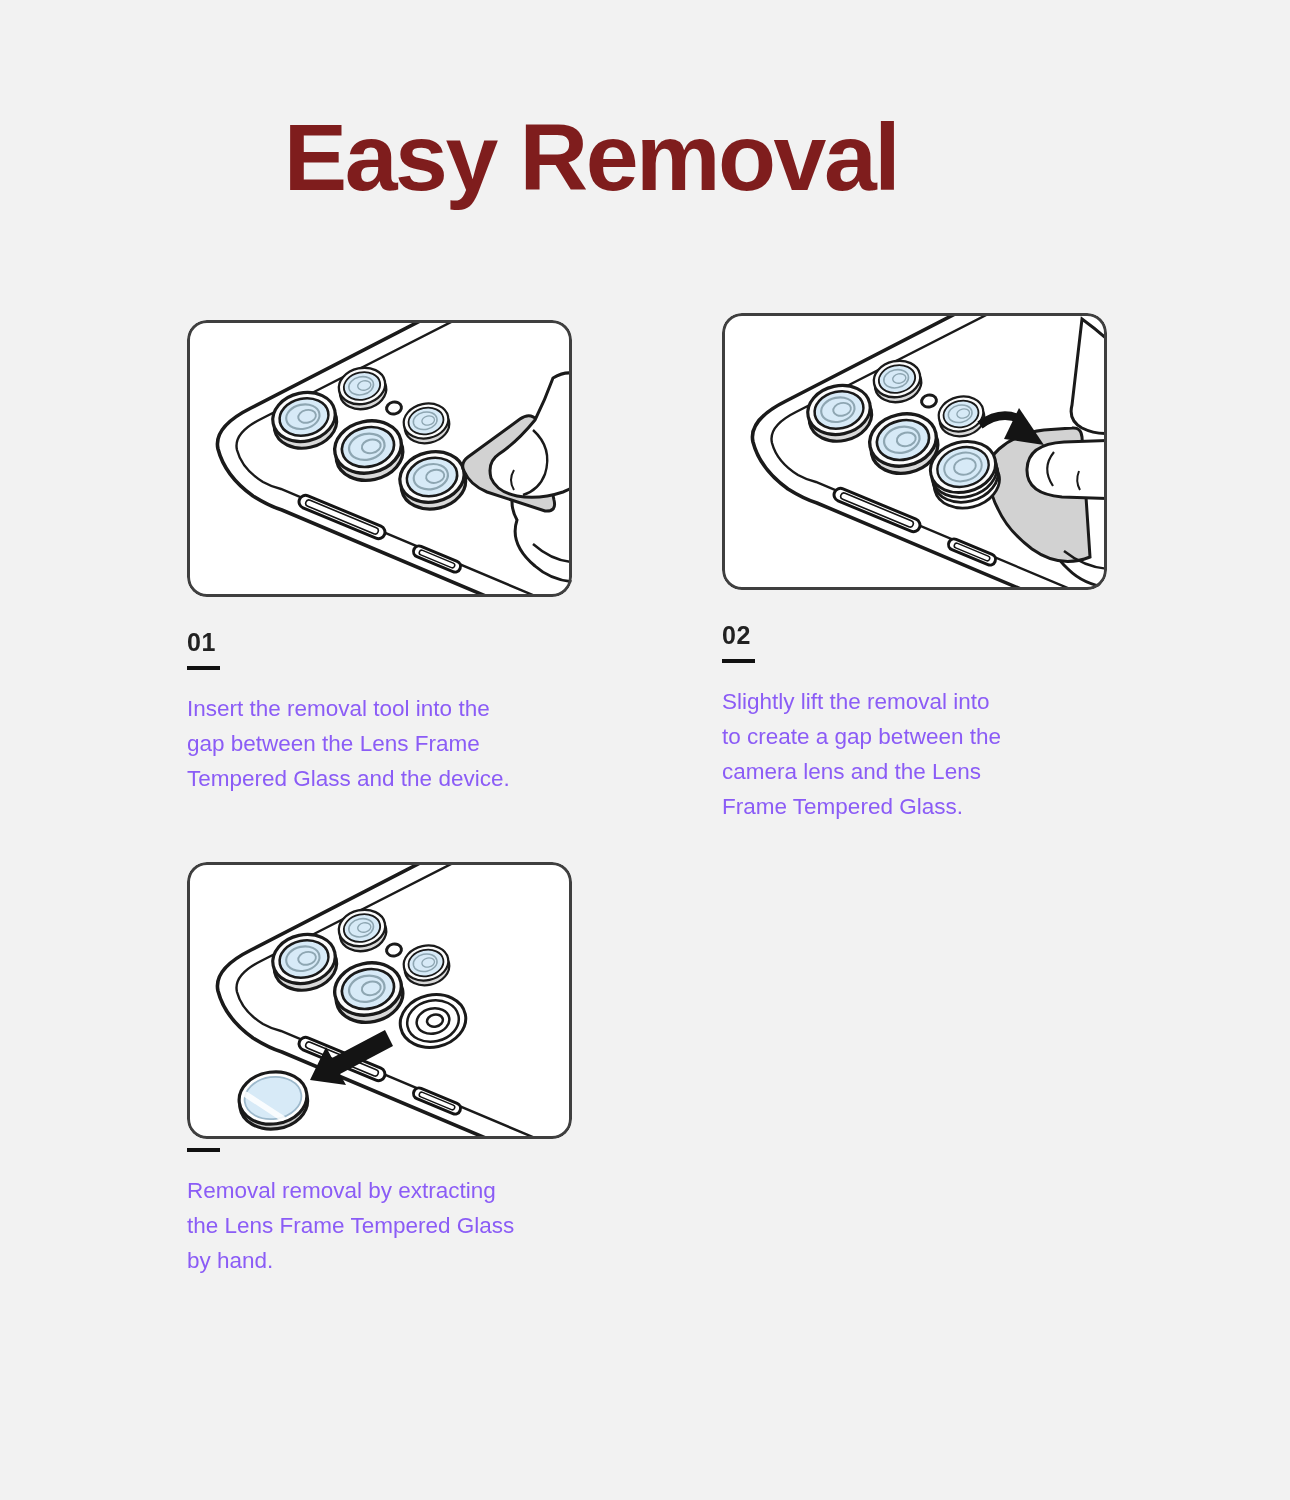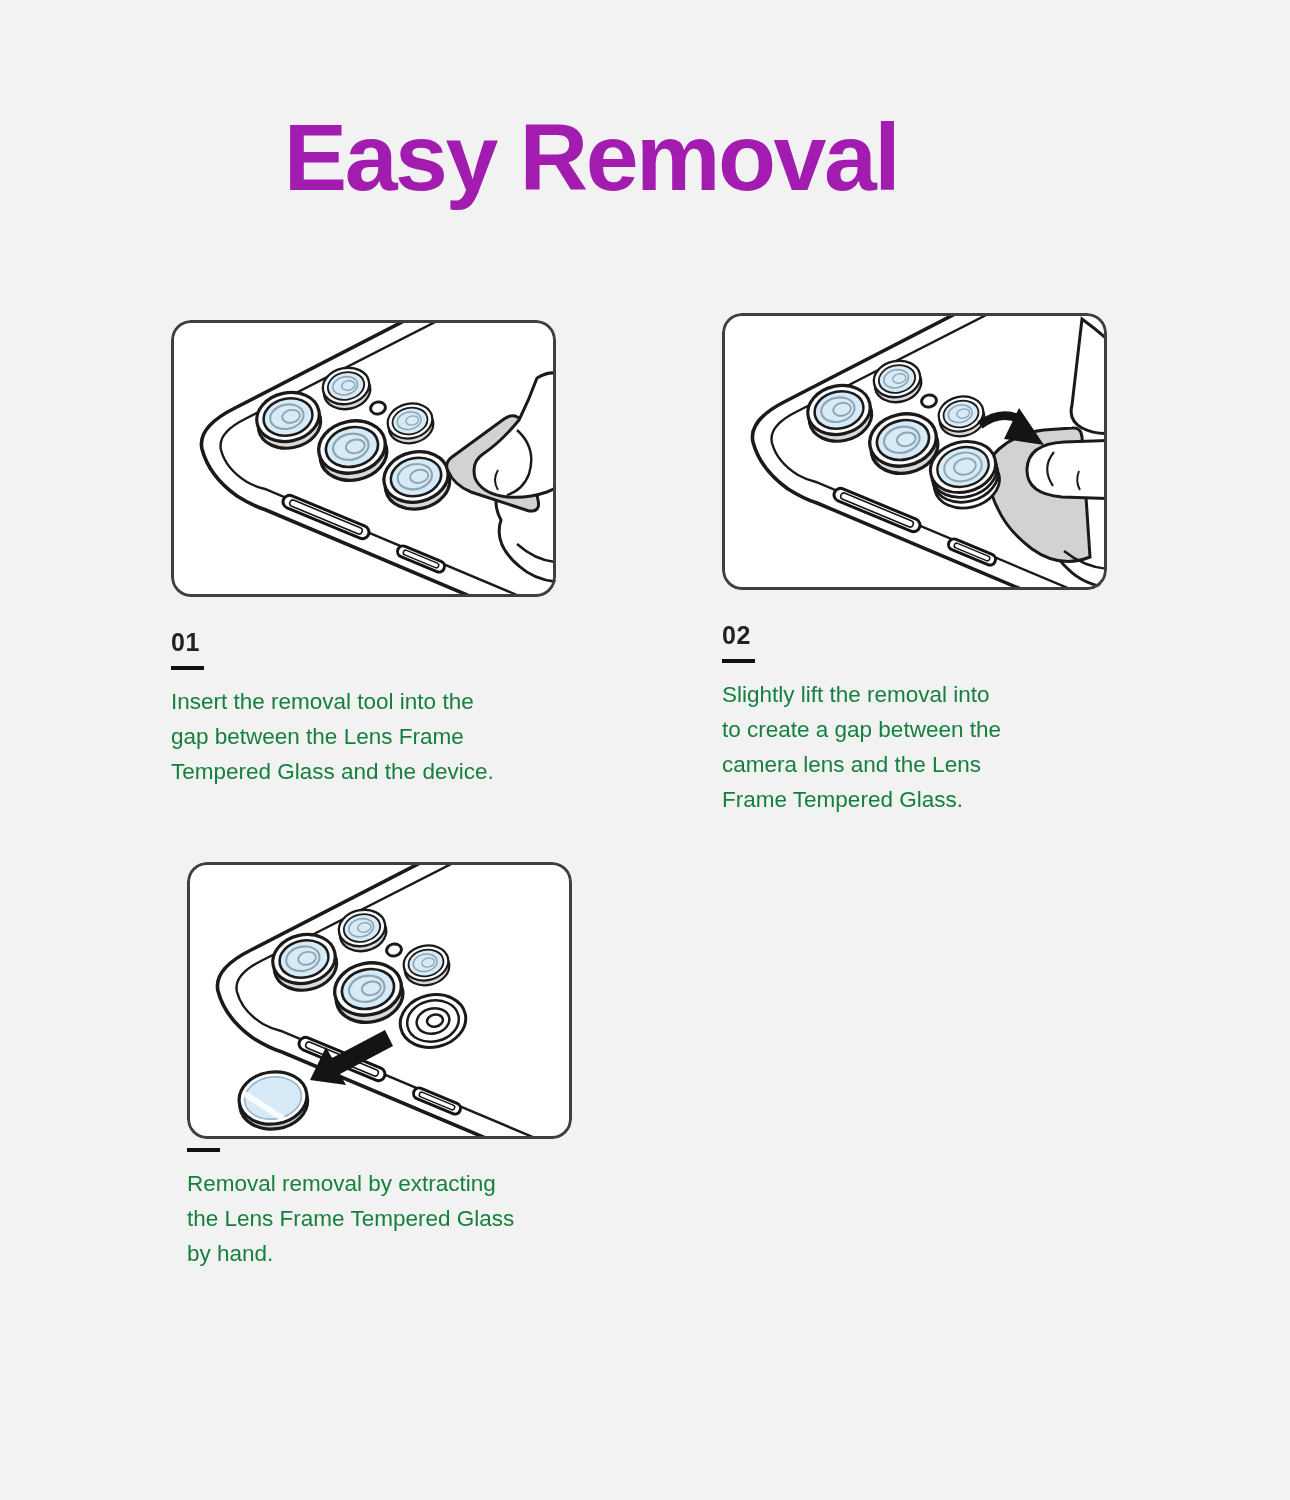--- a/index.html
+++ b/index.html
@@ -7,46 +7,46 @@
     width:1290px;height:1500px;
     background:#f2f2f2;
     font-family:"Liberation Sans",sans-serif;
     position:relative;
     overflow:hidden;
   }
   .title{
     position:absolute;top:103px;left:0;width:1182px;
     margin:0;text-align:center;
     font-size:95px;font-weight:700;letter-spacing:-2.5px;
-    color:#a21caf;
+    color:#7f1d1d;
   }
   .step{position:absolute;width:430px;}
-  .step-1{left:171px;top:320px;}
+  .step-1{left:187px;top:320px;}
   .step-2{left:722px;top:313px;}
   .step-3{left:187px;top:862px;}
   .panel{
     position:relative;width:385px;height:277px;
     background:#ffffff;border-radius:20px;overflow:hidden;
   }
   .panel::after{
     content:"";position:absolute;inset:0;
     border:3.5px solid #3f3f3f;border-radius:20px;
     pointer-events:none;
   }
   .panel svg{position:absolute;left:0;top:0;display:block;}
   .step-number{
     margin-top:31px;
     font-size:25px;font-weight:700;color:#222222;letter-spacing:.5px;
   }
   .step-underline{
     width:33px;height:3.5px;background:#111111;margin-top:9px;
   }
   .step-text{
-    margin-top:14px;width:420px;
-    font-size:22.5px;line-height:35px;color:#15803d;
+    margin-top:21px;width:420px;
+    font-size:22.5px;line-height:35px;color:#8b5cf6;
     white-space:pre-line;
   }
   .defs-holder{position:absolute;width:0;height:0;overflow:hidden;}
 </style>
 </head>
 <body>
 
 <svg class="defs-holder" aria-hidden="true">
   <defs>
     <g id="lens">

